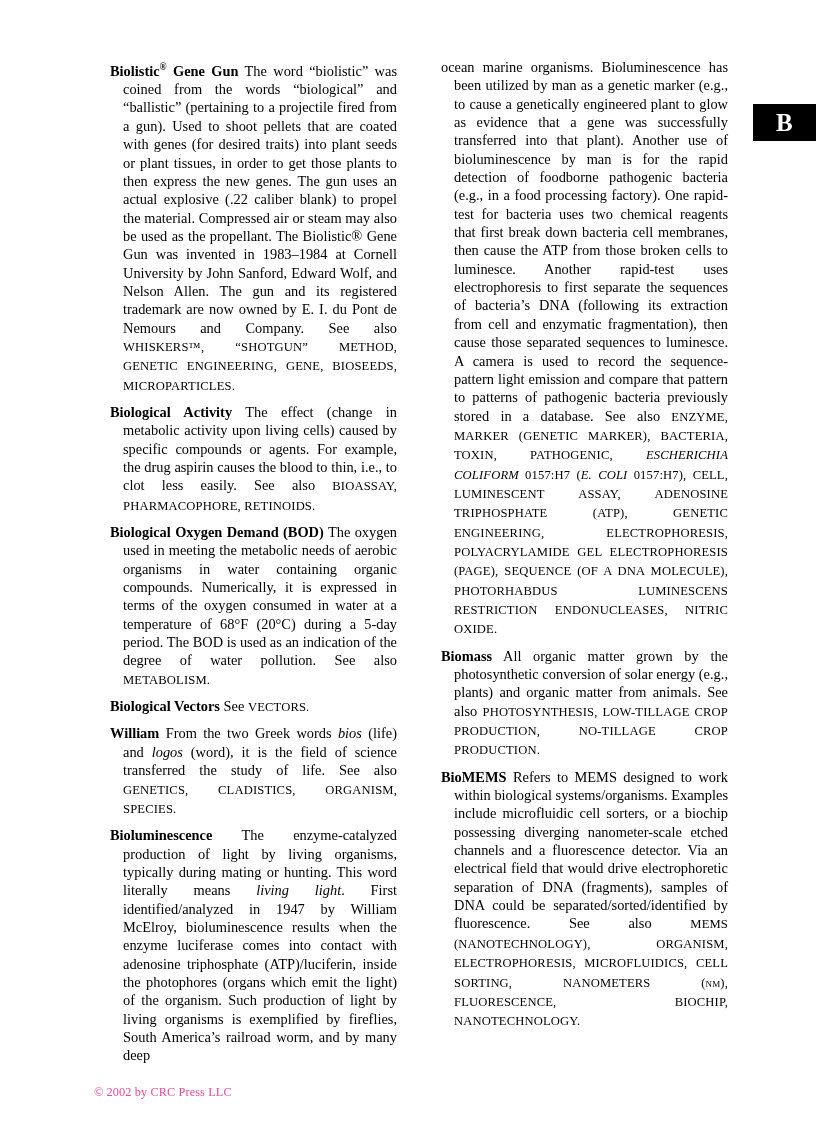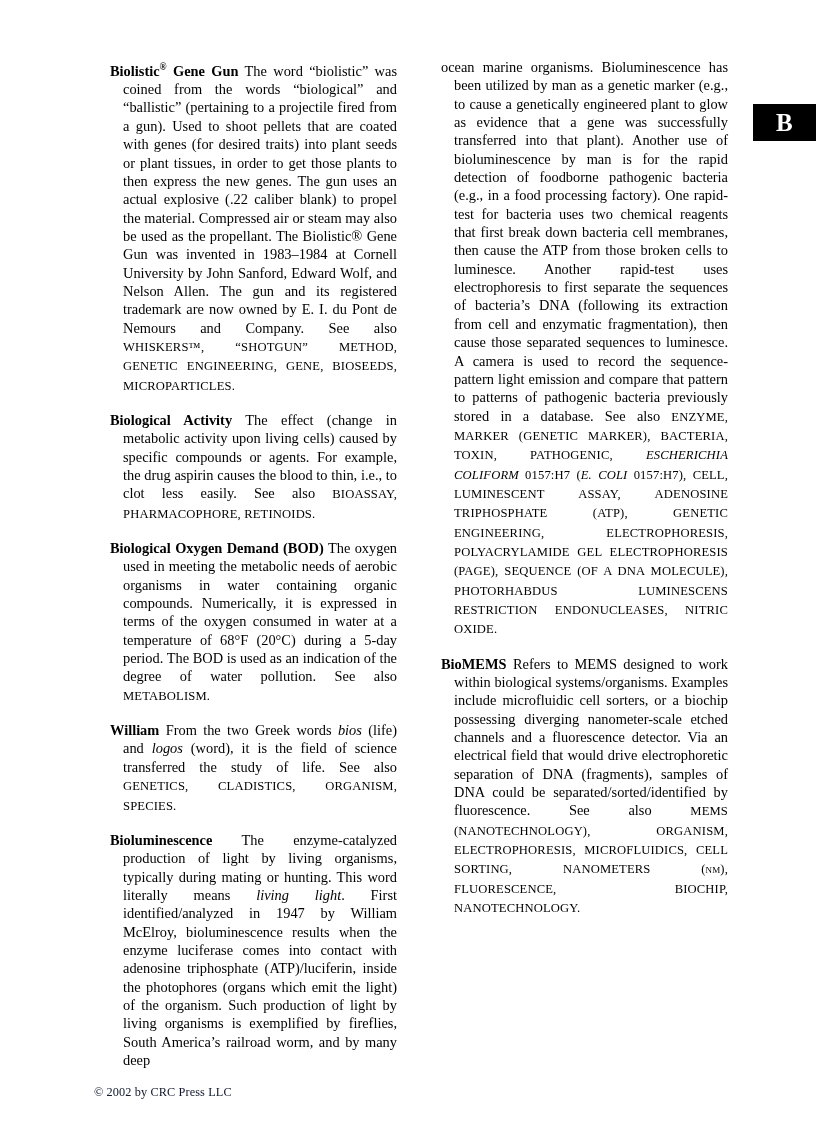--- a/index.html
+++ b/index.html
@@ -62,21 +62,21 @@
     margin: 0 0 0 0;
     padding: 0;
     text-indent: -13px;
     padding-left: 13px;
     text-align: justify;
     text-justify: inter-word;
     font-size: 14.4px;
     line-height: 18.35px;
     hyphens: manual;
   }
-  .entry + .entry { margin-top: 16px; }
+  .entry + .entry { margin-top: 8px; }
 
   .hw {
     font-weight: 700;
   }
   .hw-sup {
     font-size: 0.66em;
     vertical-align: super;
     font-weight: 700;
   }
   .it { font-style: italic; }
@@ -94,21 +94,21 @@
     letter-spacing: 0.15px;
   }
 
   
   .footer {
     position: absolute;
     left: 94px;
     top: 1085px;
     font-size: 12.3px;
     font-family: "Liberation Serif", "DejaVu Serif", serif;
-    color: #0f172a;
+    color: #ec4899;
     letter-spacing: 0.1px;
   }
 </style>
 </head>
 <body>
 
 <div class="page">
 
   <div class="thumb-tab">
     <span class="letter">B</span>
@@ -117,31 +117,33 @@
   <div class="columns">
 
     <div class="col col-left">
 
       <p class="entry"><span class="hw">Biolistic</span><span class="hw-sup">®</span><span class="hw"> Gene Gun</span> <span>The word “biolistic” was coined from the words “biological” and “ballistic” (pertaining to a projectile fired from a gun). Used to shoot pellets that are coated with genes (for desired traits) into plant seeds or plant tissues, in order to get those plants to then express the new genes. The gun uses an actual explosive (.22 caliber blank) to propel the material. Compressed air or steam may also be used as the propellant. The Biolistic® Gene Gun was invented in 1983–1984 at Cornell University by John Sanford, Edward Wolf, and Nelson Allen. The gun and its registered trademark are now owned by E. I. du Pont de Nemours and Company. See also </span><span class="sc">WHISKERS™, “SHOTGUN” METHOD, GENETIC ENGINEERING, GENE, BIOSEEDS, MICROPARTICLES.</span></p>
 
       <p class="entry"><span class="hw">Biological Activity</span> <span>The effect (change in metabolic activity upon living cells) caused by specific compounds or agents. For example, the drug aspirin causes the blood to thin, i.e., to clot less easily. See also </span><span class="sc">BIOASSAY, PHARMACOPHORE, RETINOIDS.</span></p>
 
       <p class="entry"><span class="hw">Biological Oxygen Demand (BOD)</span> <span>The oxygen used in meeting the metabolic needs of aerobic organisms in water containing organic compounds. Numerically, it is expressed in terms of the oxygen consumed in water at a temperature of 68°F (20°C) during a 5-day period. The BOD is used as an indication of the degree of water pollution. See also </span><span class="sc">METABOLISM.</span></p>
 
+      <p class="entry"><span class="hw">Biological Vectors</span> <span>See </span><span class="sc">VECTORS.</span></p>
 
       <p class="entry"><span class="hw">William</span> <span>From the two Greek words </span><span class="it">bios</span><span> (life) and </span><span class="it">logos</span><span> (word), it is the field of science transferred the study of life. See also </span><span class="sc">GENETICS, CLADISTICS, ORGANISM, SPECIES.</span></p>
 
       <p class="entry"><span class="hw">Bioluminescence</span> <span>The enzyme-catalyzed production of light by living organisms, typically during mating or hunting. This word literally means </span><span class="it">living light</span><span>. First identified/analyzed in 1947 by William McElroy, bioluminescence results when the enzyme luciferase comes into contact with adenosine triphosphate (ATP)/luciferin, inside the photophores (organs which emit the light) of the organism. Such production of light by living organisms is exemplified by fireflies, South America’s railroad worm, and by many deep</span></p>
 
     </div>
 
     <div class="col col-right">
 
       <p class="entry"><span>ocean marine organisms. Bioluminescence has been utilized by man as a genetic marker (e.g., to cause a genetically engineered plant to glow as evidence that a gene was successfully transferred into that plant). Another use of bioluminescence by man is for the rapid detection of foodborne pathogenic bacteria (e.g., in a food processing factory). One rapid-test for bacteria uses two chemical reagents that first break down bacteria cell membranes, then cause the ATP from those broken cells to luminesce. Another rapid-test uses electrophoresis to first separate the sequences of bacteria’s DNA (following its extraction from cell and enzymatic fragmentation), then cause those separated sequences to luminesce. A camera is used to record the sequence-pattern light emission and compare that pattern to patterns of pathogenic bacteria previously stored in a database. See also </span><span class="sc">ENZYME, MARKER (GENETIC MARKER), BACTERIA, TOXIN, PATHOGENIC, </span><span class="sc-it">ESCHERICHIA COLIFORM</span><span class="sc"> 0157:H7 (</span><span class="sc-it">E. COLI</span><span class="sc"> 0157:H7), CELL, LUMINESCENT ASSAY, ADENOSINE TRIPHOSPHATE (ATP), GENETIC ENGINEERING, ELECTROPHORESIS, POLYACRYLAMIDE GEL ELECTROPHORESIS (PAGE), SEQUENCE (OF A DNA MOLECULE), PHOTORHABDUS LUMINESCENS RESTRICTION ENDONUCLEASES, NITRIC OXIDE.</span></p>
 
+      <p class="entry"><span class="hw">Biomass</span> <span>All organic matter grown by the photosynthetic conversion of solar energy (e.g., plants) and organic matter from animals. See also </span><span class="sc">PHOTOSYNTHESIS, LOW-TILLAGE CROP PRODUCTION, NO-TILLAGE CROP PRODUCTION.</span></p>
 
       <p class="entry"><span class="hw">BioMEMS</span> <span>Refers to MEMS designed to work within biological systems/organisms. Examples include microfluidic cell sorters, or a biochip possessing diverging nanometer-scale etched channels and a fluorescence detector. Via an electrical field that would drive electrophoretic separation of DNA (fragments), samples of DNA could be separated/sorted/identified by fluorescence. See also </span><span class="sc">MEMS (NANOTECHNOLOGY), ORGANISM, ELECTROPHORESIS, MICROFLUIDICS, CELL SORTING, NANOMETERS (nm), FLUORESCENCE, BIOCHIP, NANOTECHNOLOGY.</span></p>
 
 
     </div>
 
   </div>
 
   <div class="footer">© 2002 by CRC Press LLC</div>
 

